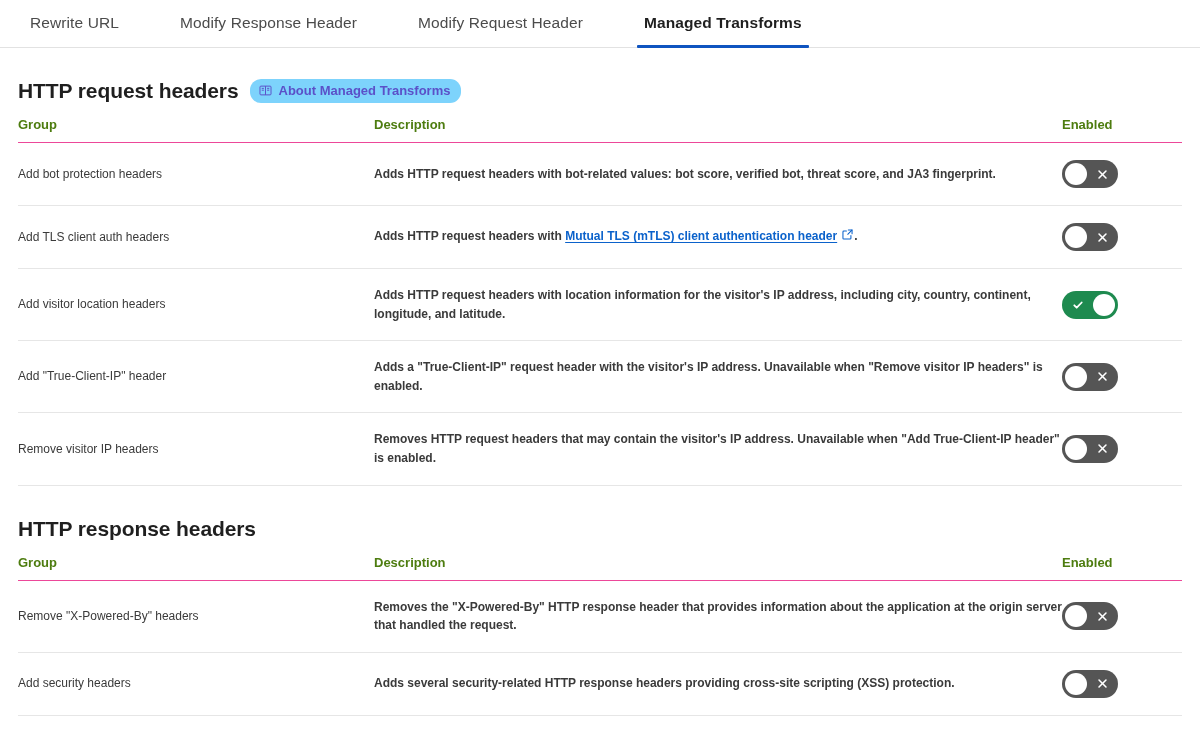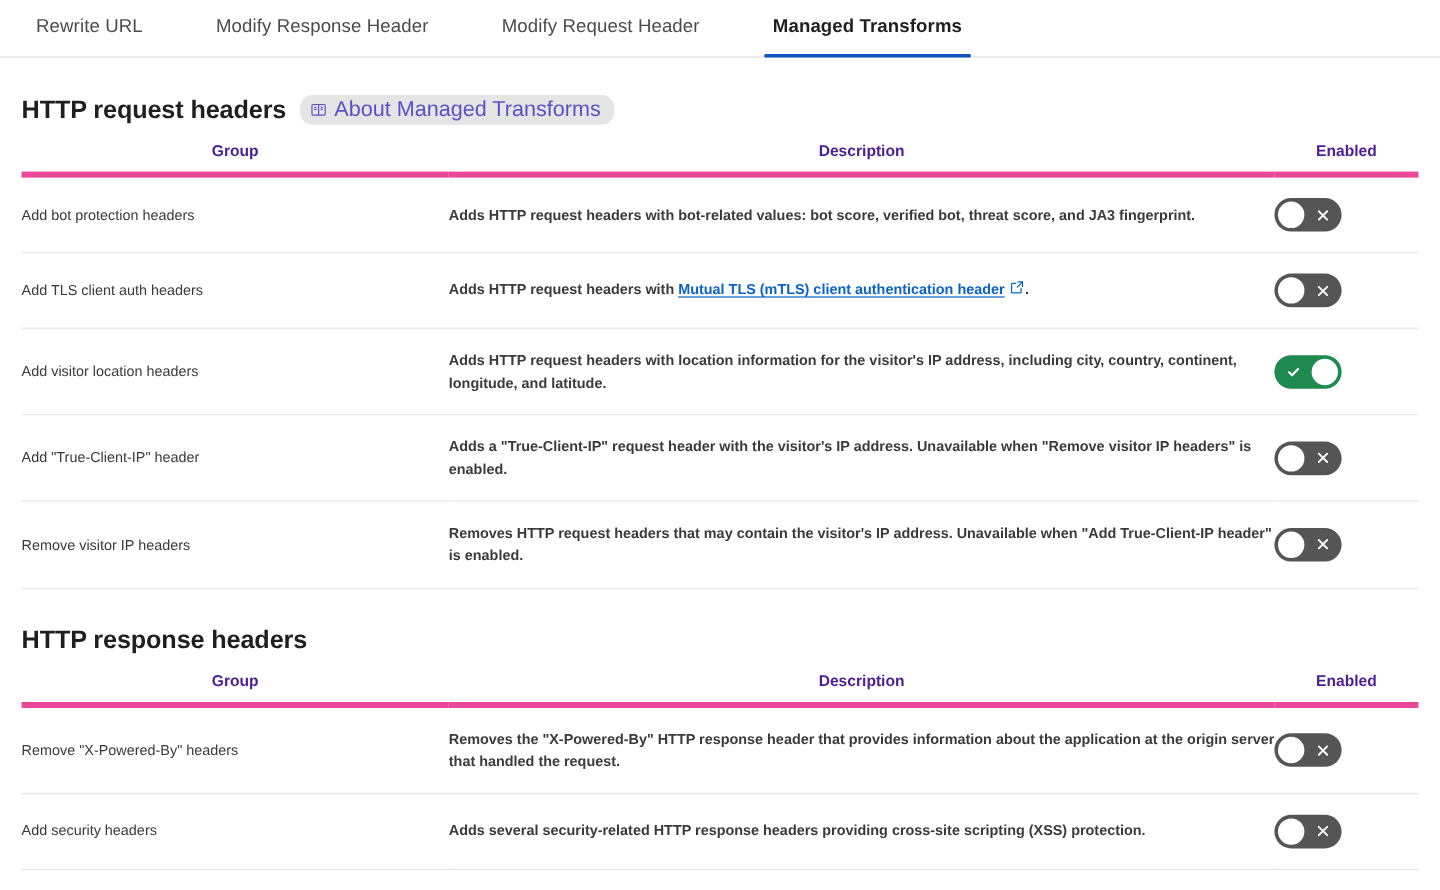--- a/index.html
+++ b/index.html
@@ -53,62 +53,62 @@
     background: #0f54c0;
     border-radius: 1px;
   }
 
   
   .section {
     padding: 0 18px;
   }
   .section-head {
     display: flex;
-    align-items: center;
     gap: 11px;
     margin-top: 31px;
     margin-bottom: 14px;
   }
   .section-title {
     font-size: 21px;
     font-weight: bold;
     color: #1f1f1f;
     letter-spacing: -.1px;
   }
   .badge {
     display: inline-flex;
     align-items: center;
     gap: 7px;
-    background: #e5e5e5;
+    background: #7dd3fc;
     color: #5b50c8;
     border-radius: 11px;
     padding: 3px 11px 4px 9px;
-    font-size: 18px;
+    font-size: 13px;
     cursor: pointer;
     line-height: 1;
+    font-weight: bold;
   }
   .badge svg { display: block; }
 
   
   table.mt {
     width: 100%;
     border-collapse: collapse;
     table-layout: fixed;
   }
   table.mt col.c-group { width: 356px; }
   table.mt col.c-desc  { width: auto; }
   table.mt col.c-en    { width: 120px; }
 
   table.mt th {
-    text-align: center;
+    text-align: left;
     font-size: 13px;
     font-weight: bold;
-    color: #4c1d95;
+    color: #4d7c0f;
     padding: 0 0 10px 0;
-    border-bottom: 5px solid #ec4899;
+    border-bottom: 1px solid #ec4899;
     vertical-align: bottom;
   }
   table.mt td {
     border-bottom: 1px solid #e6e6e6;
     vertical-align: middle;
     padding: 17px 0 17px 0;
     font-size: 12px;
     color: #3a3a3a;
     line-height: 1.55;
   }

